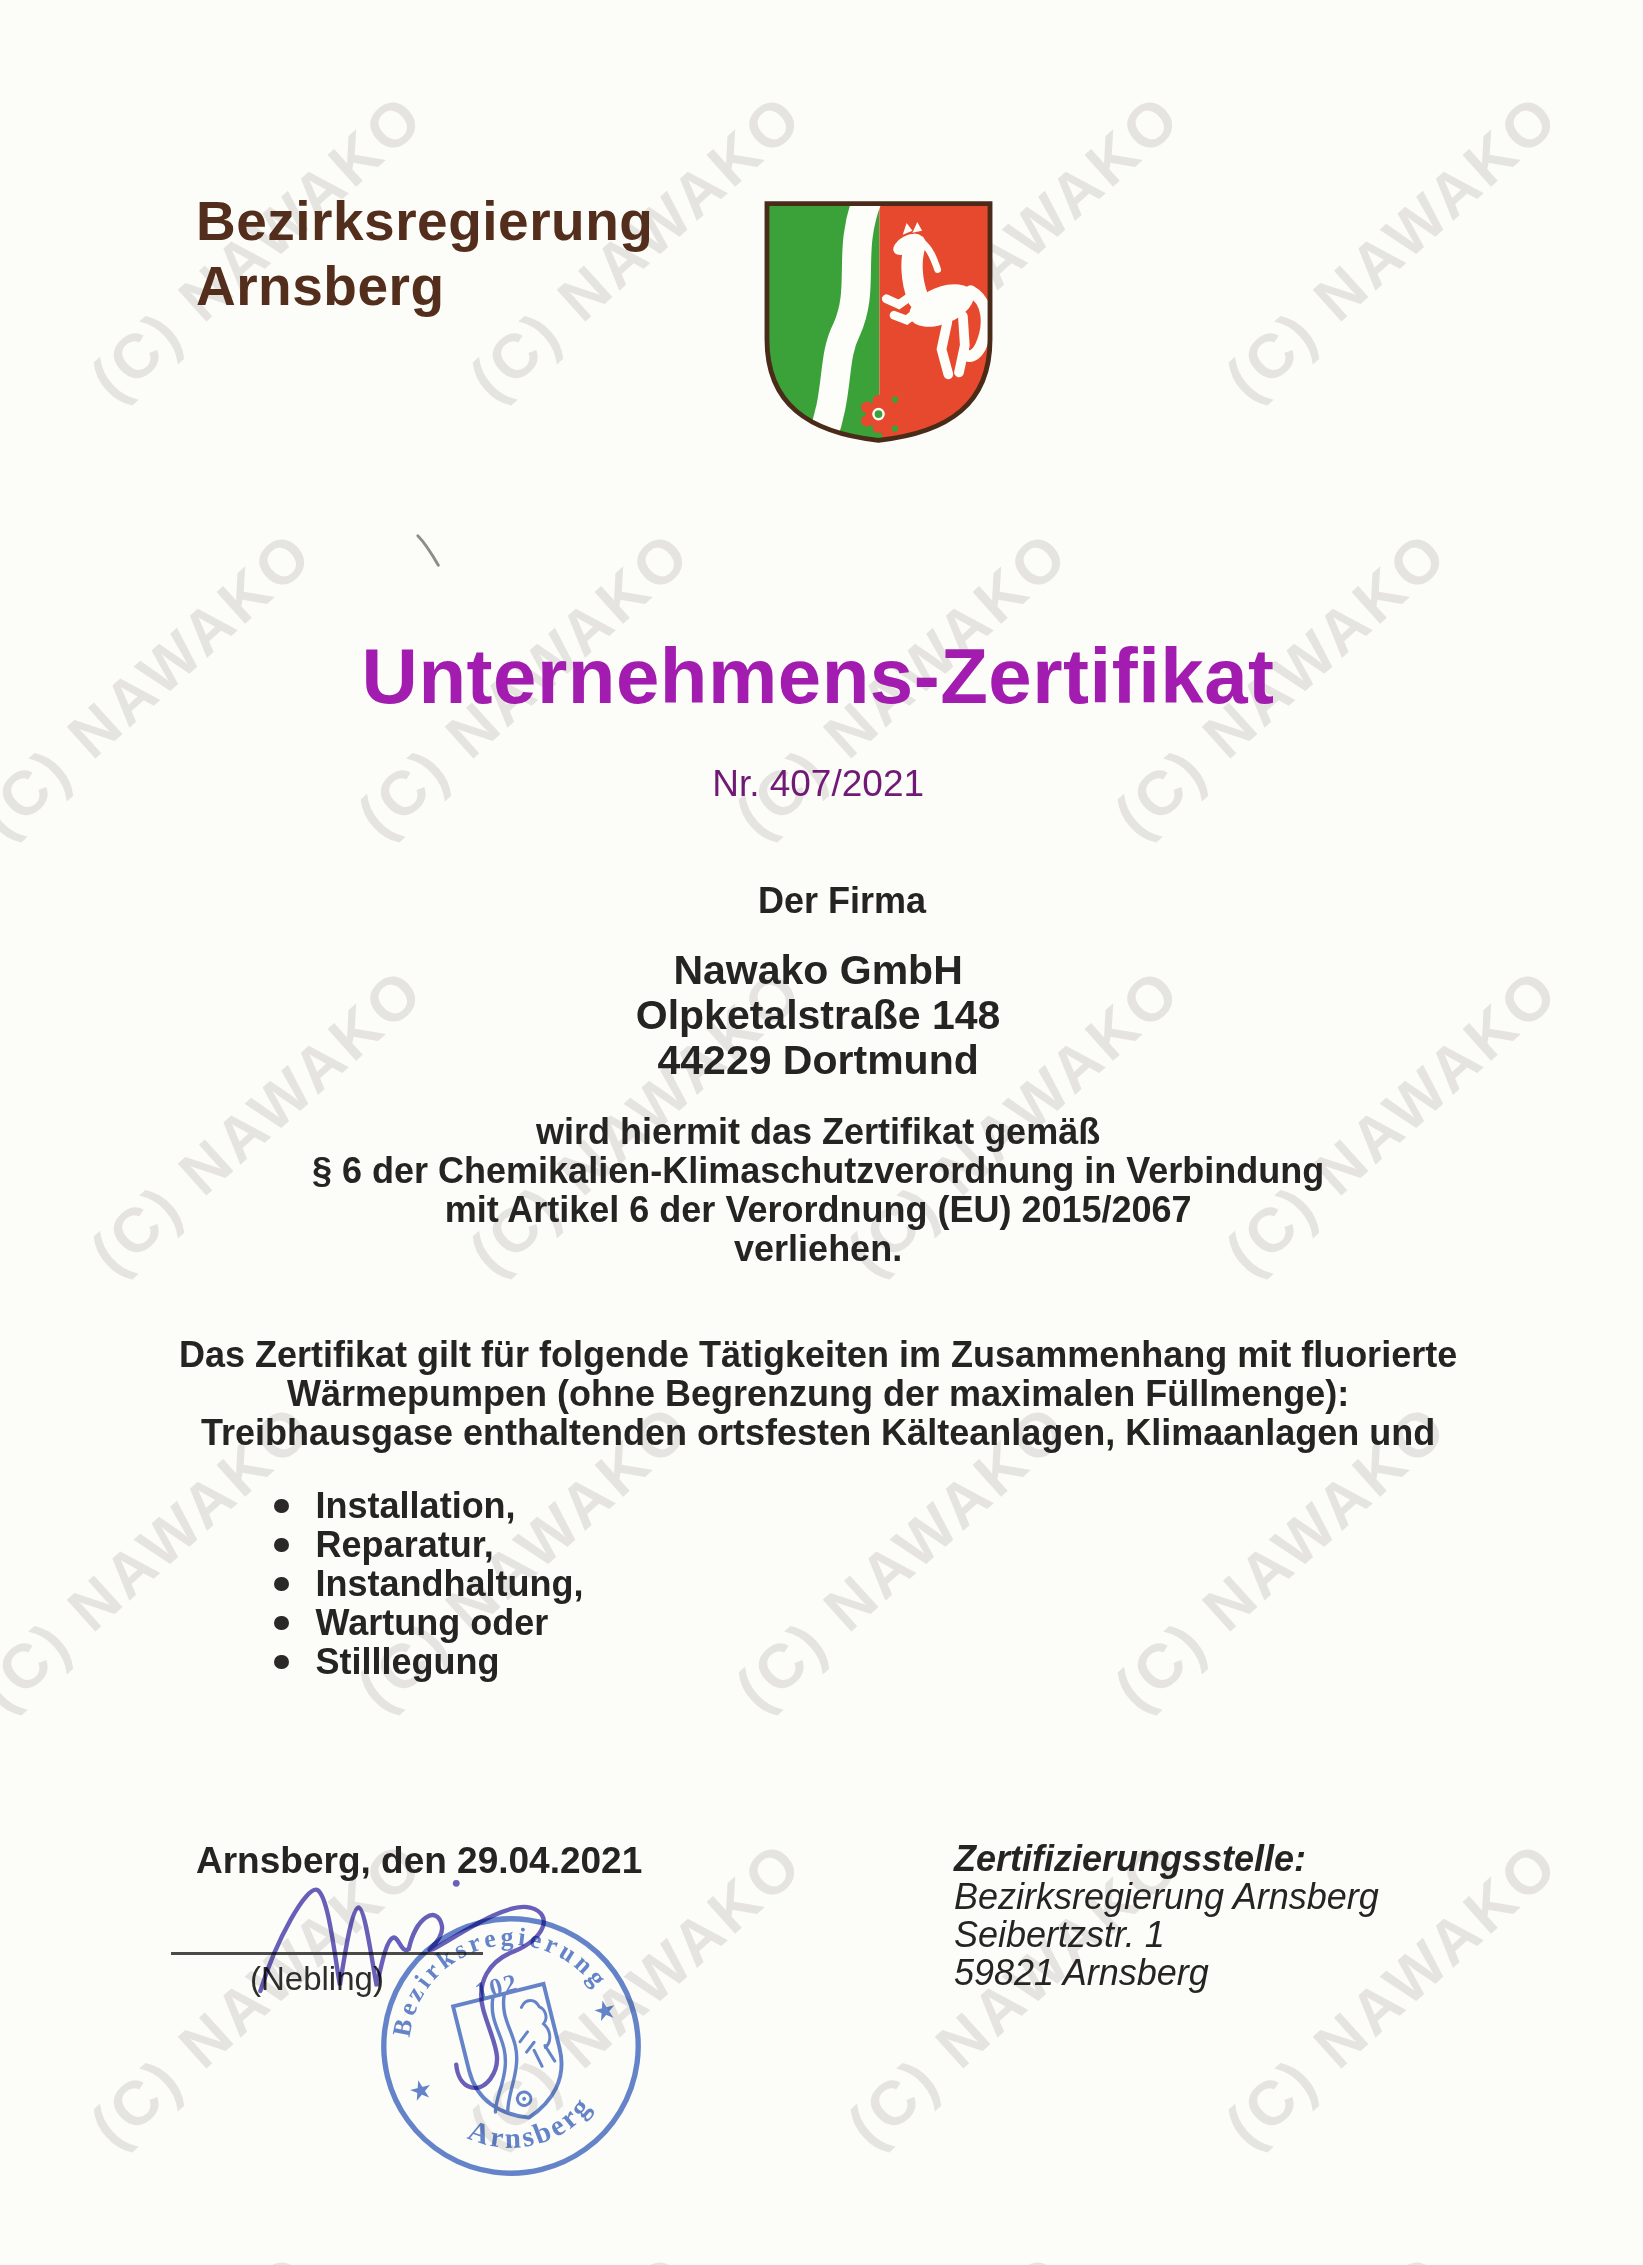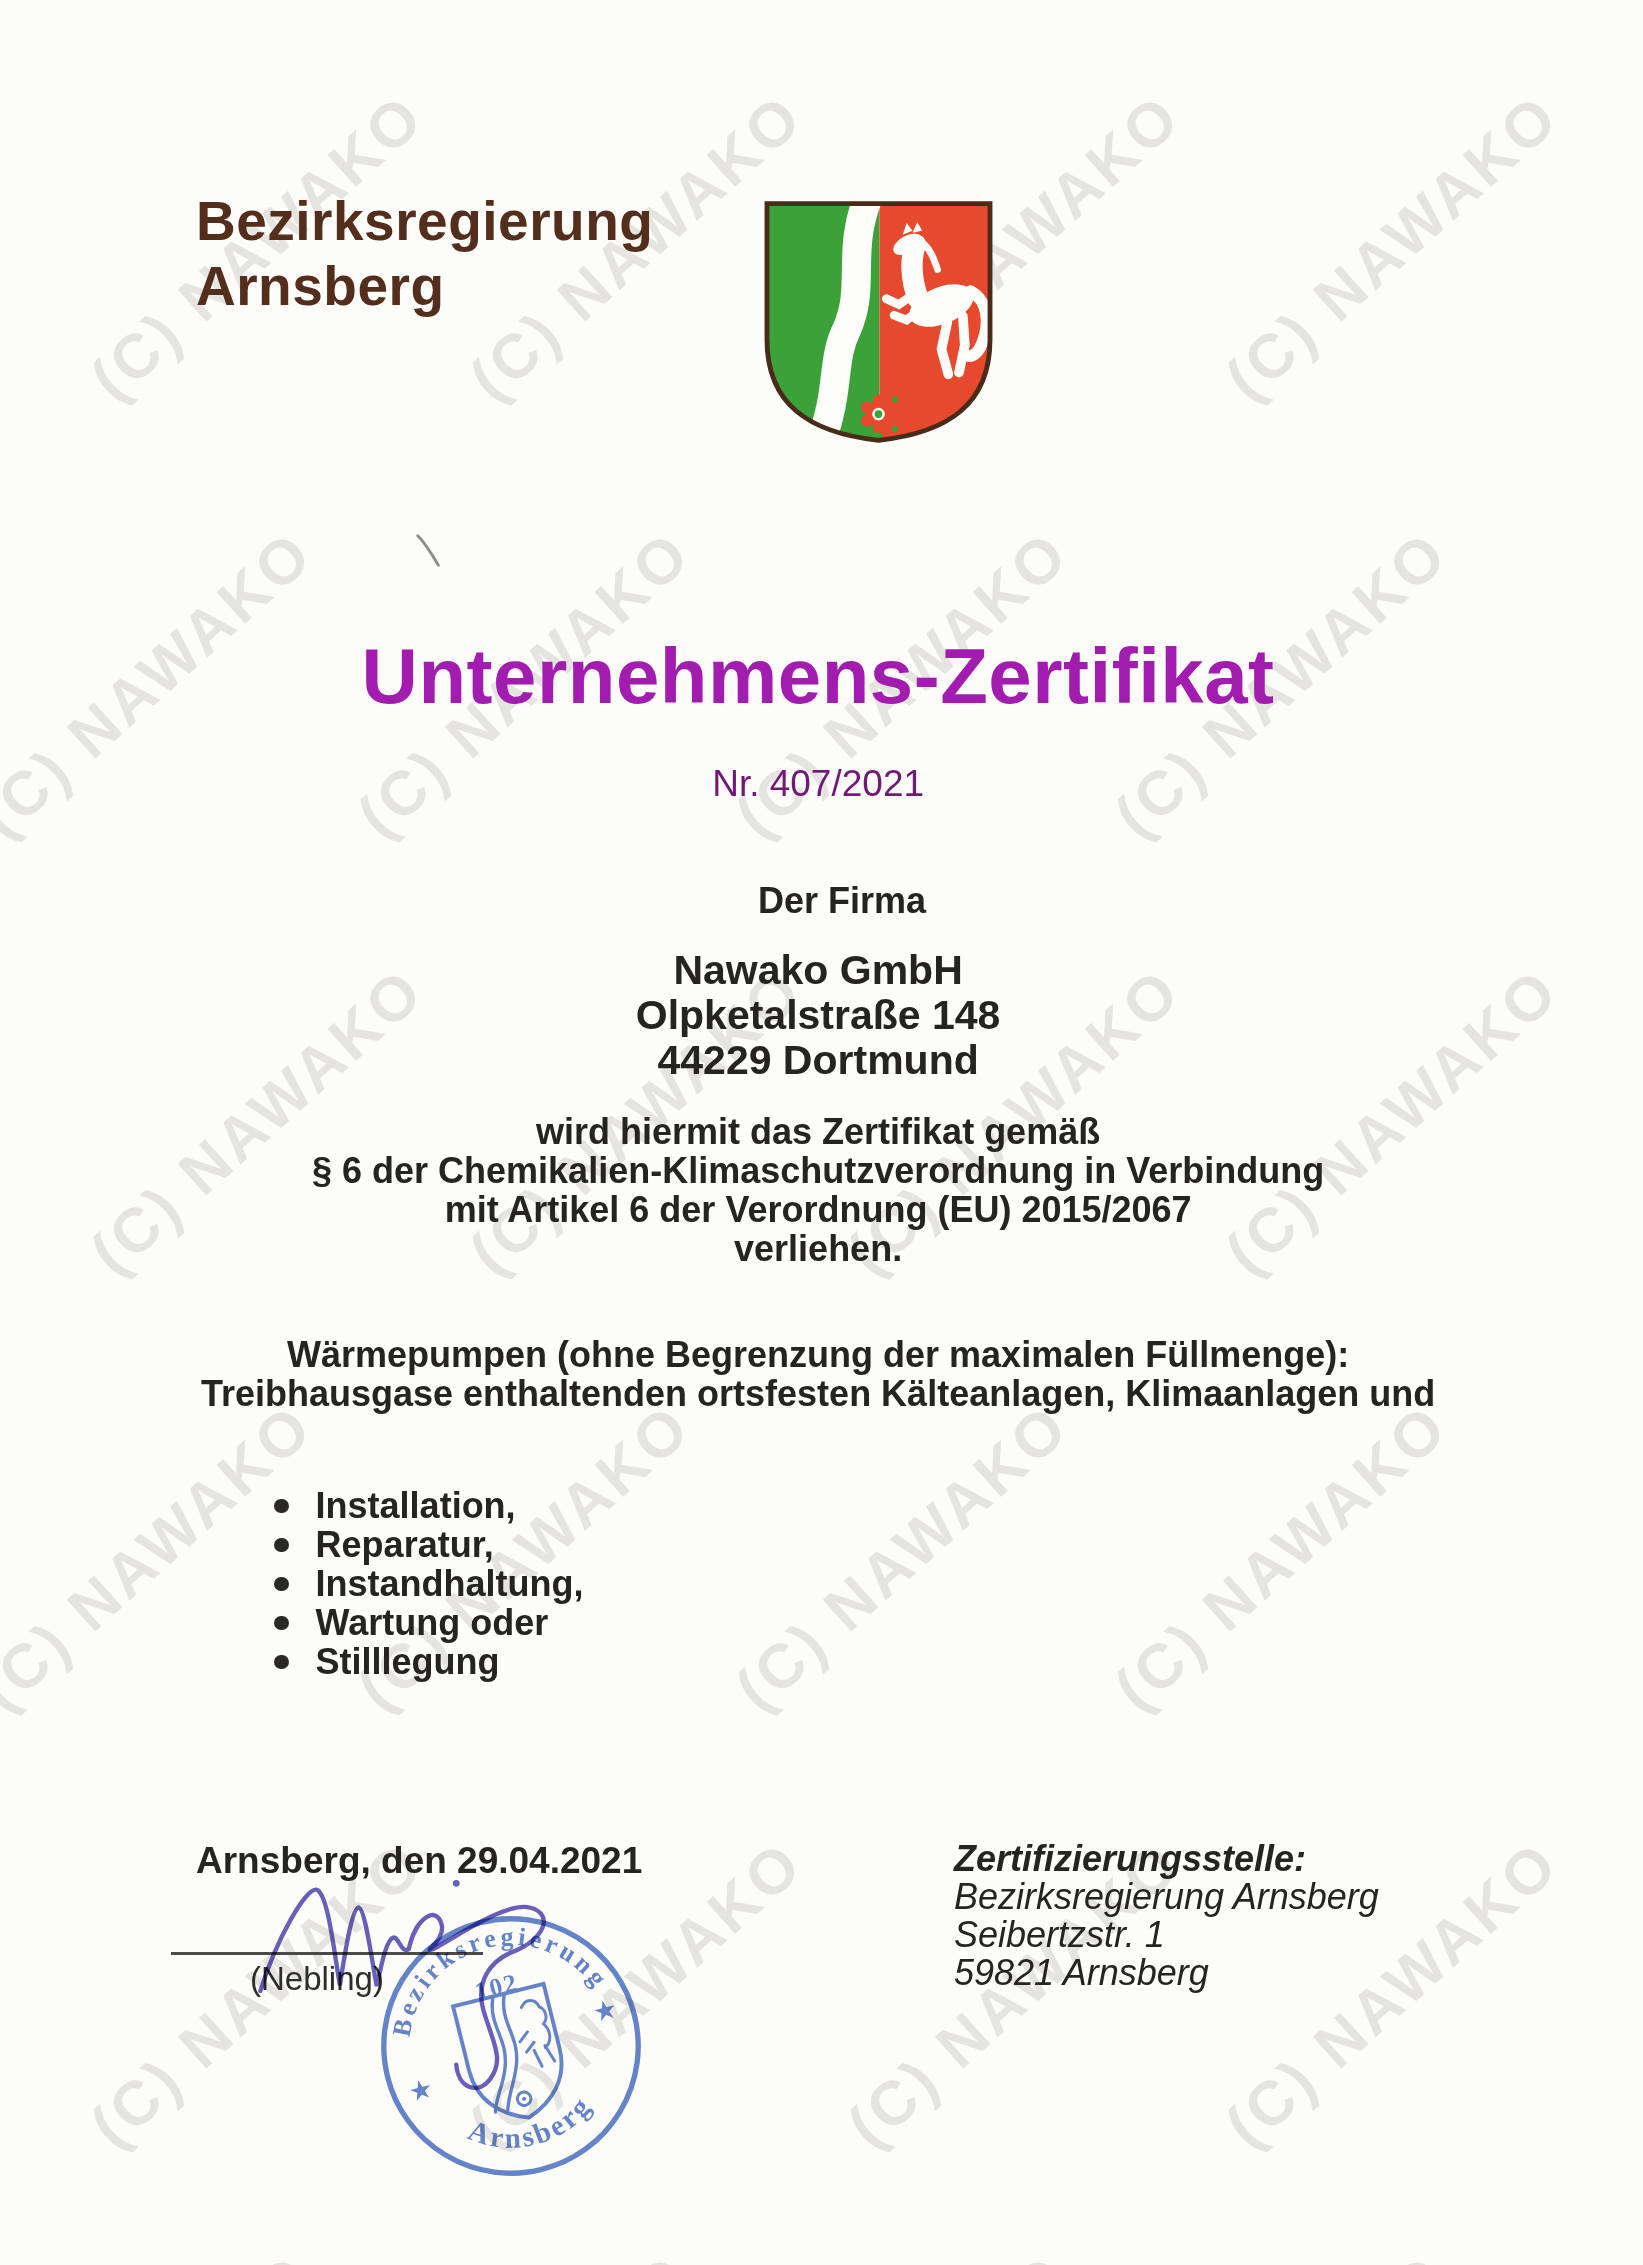--- a/index.html
+++ b/index.html
@@ -163,20 +163,21 @@
   </div>
 
   <div class="centered grant">
     <div>wird hiermit das Zertifikat gemäß</div>
     <div>§ 6 der Chemikalien-Klimaschutzverordnung in Verbindung</div>
     <div>mit Artikel 6 der Verordnung (EU) 2015/2067</div>
     <div>verliehen.</div>
   </div>
 
   <div class="centered scope">
+    <div>Das Zertifikat gilt für folgende Tätigkeiten im Zusammenhang mit fluorierte</div>
     <div>Wärmepumpen (ohne Begrenzung der maximalen Füllmenge):</div>
     <div>Treibhausgase enthaltenden ortsfesten Kälteanlagen, Klimaanlagen und</div>
   </div>
 
   <ul class="activities">
     <li>
         <span class="dot"></span>
         <span>Installation,</span>
       </li>
     <li>

